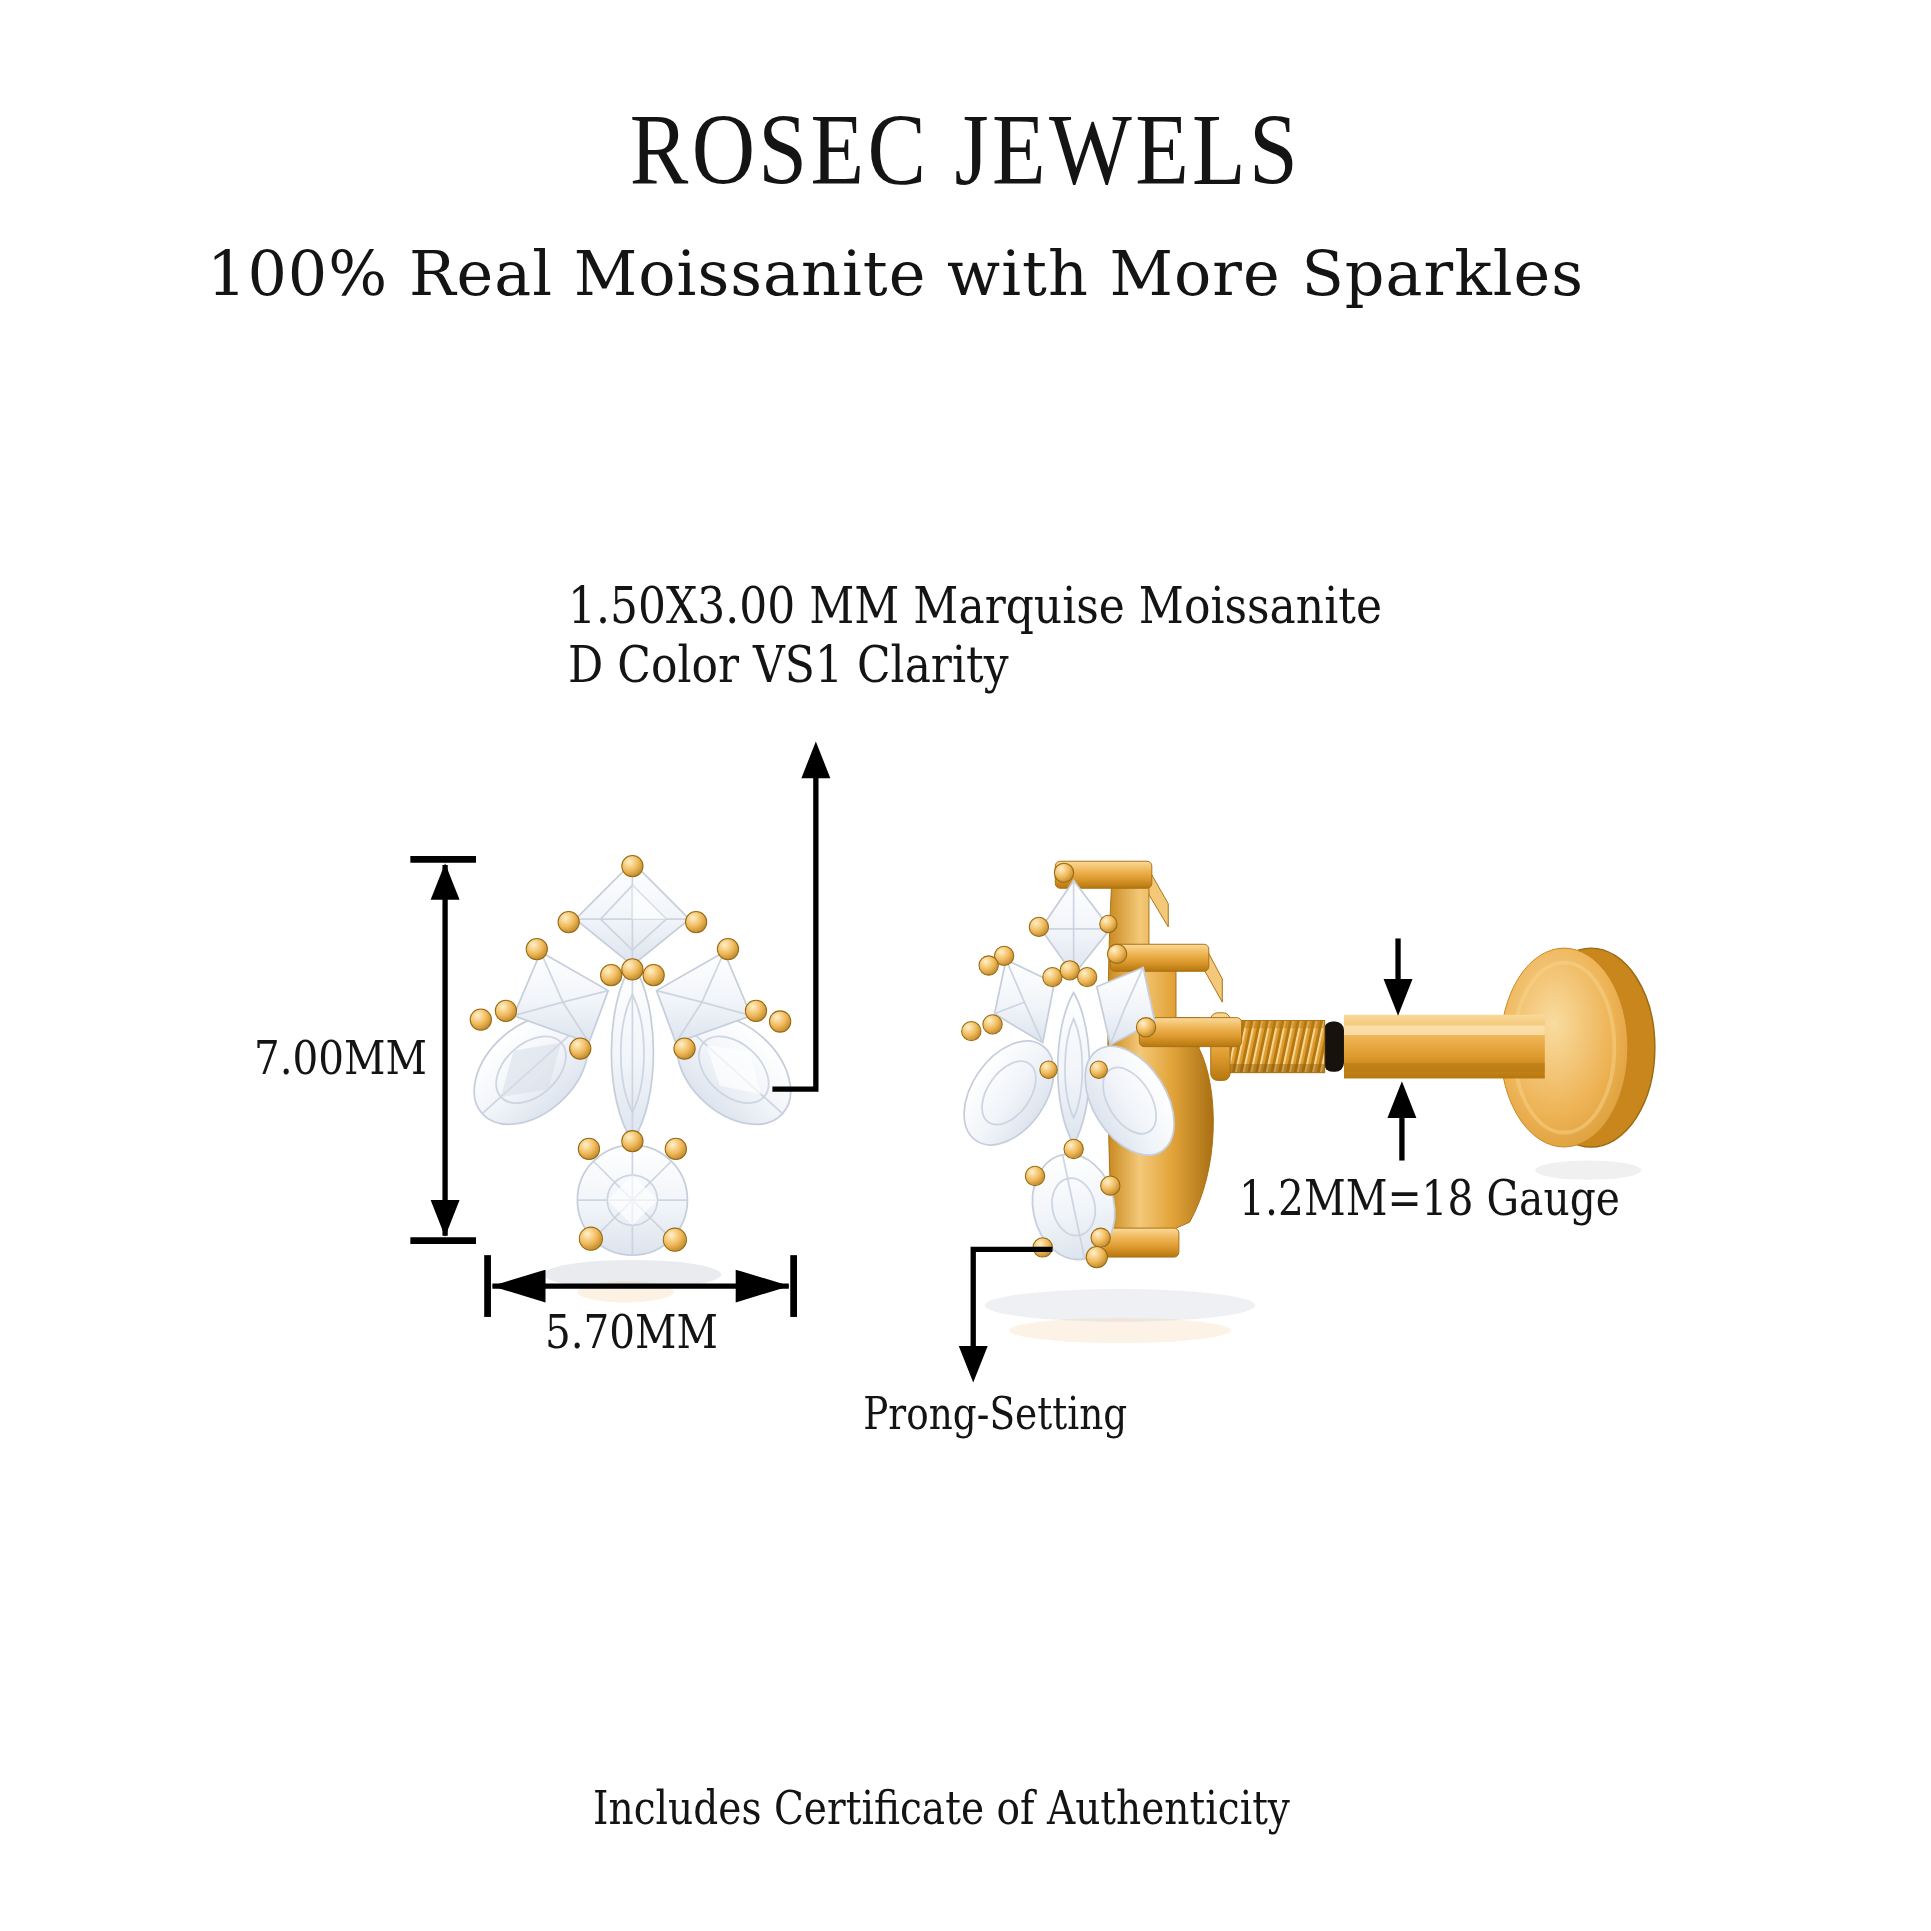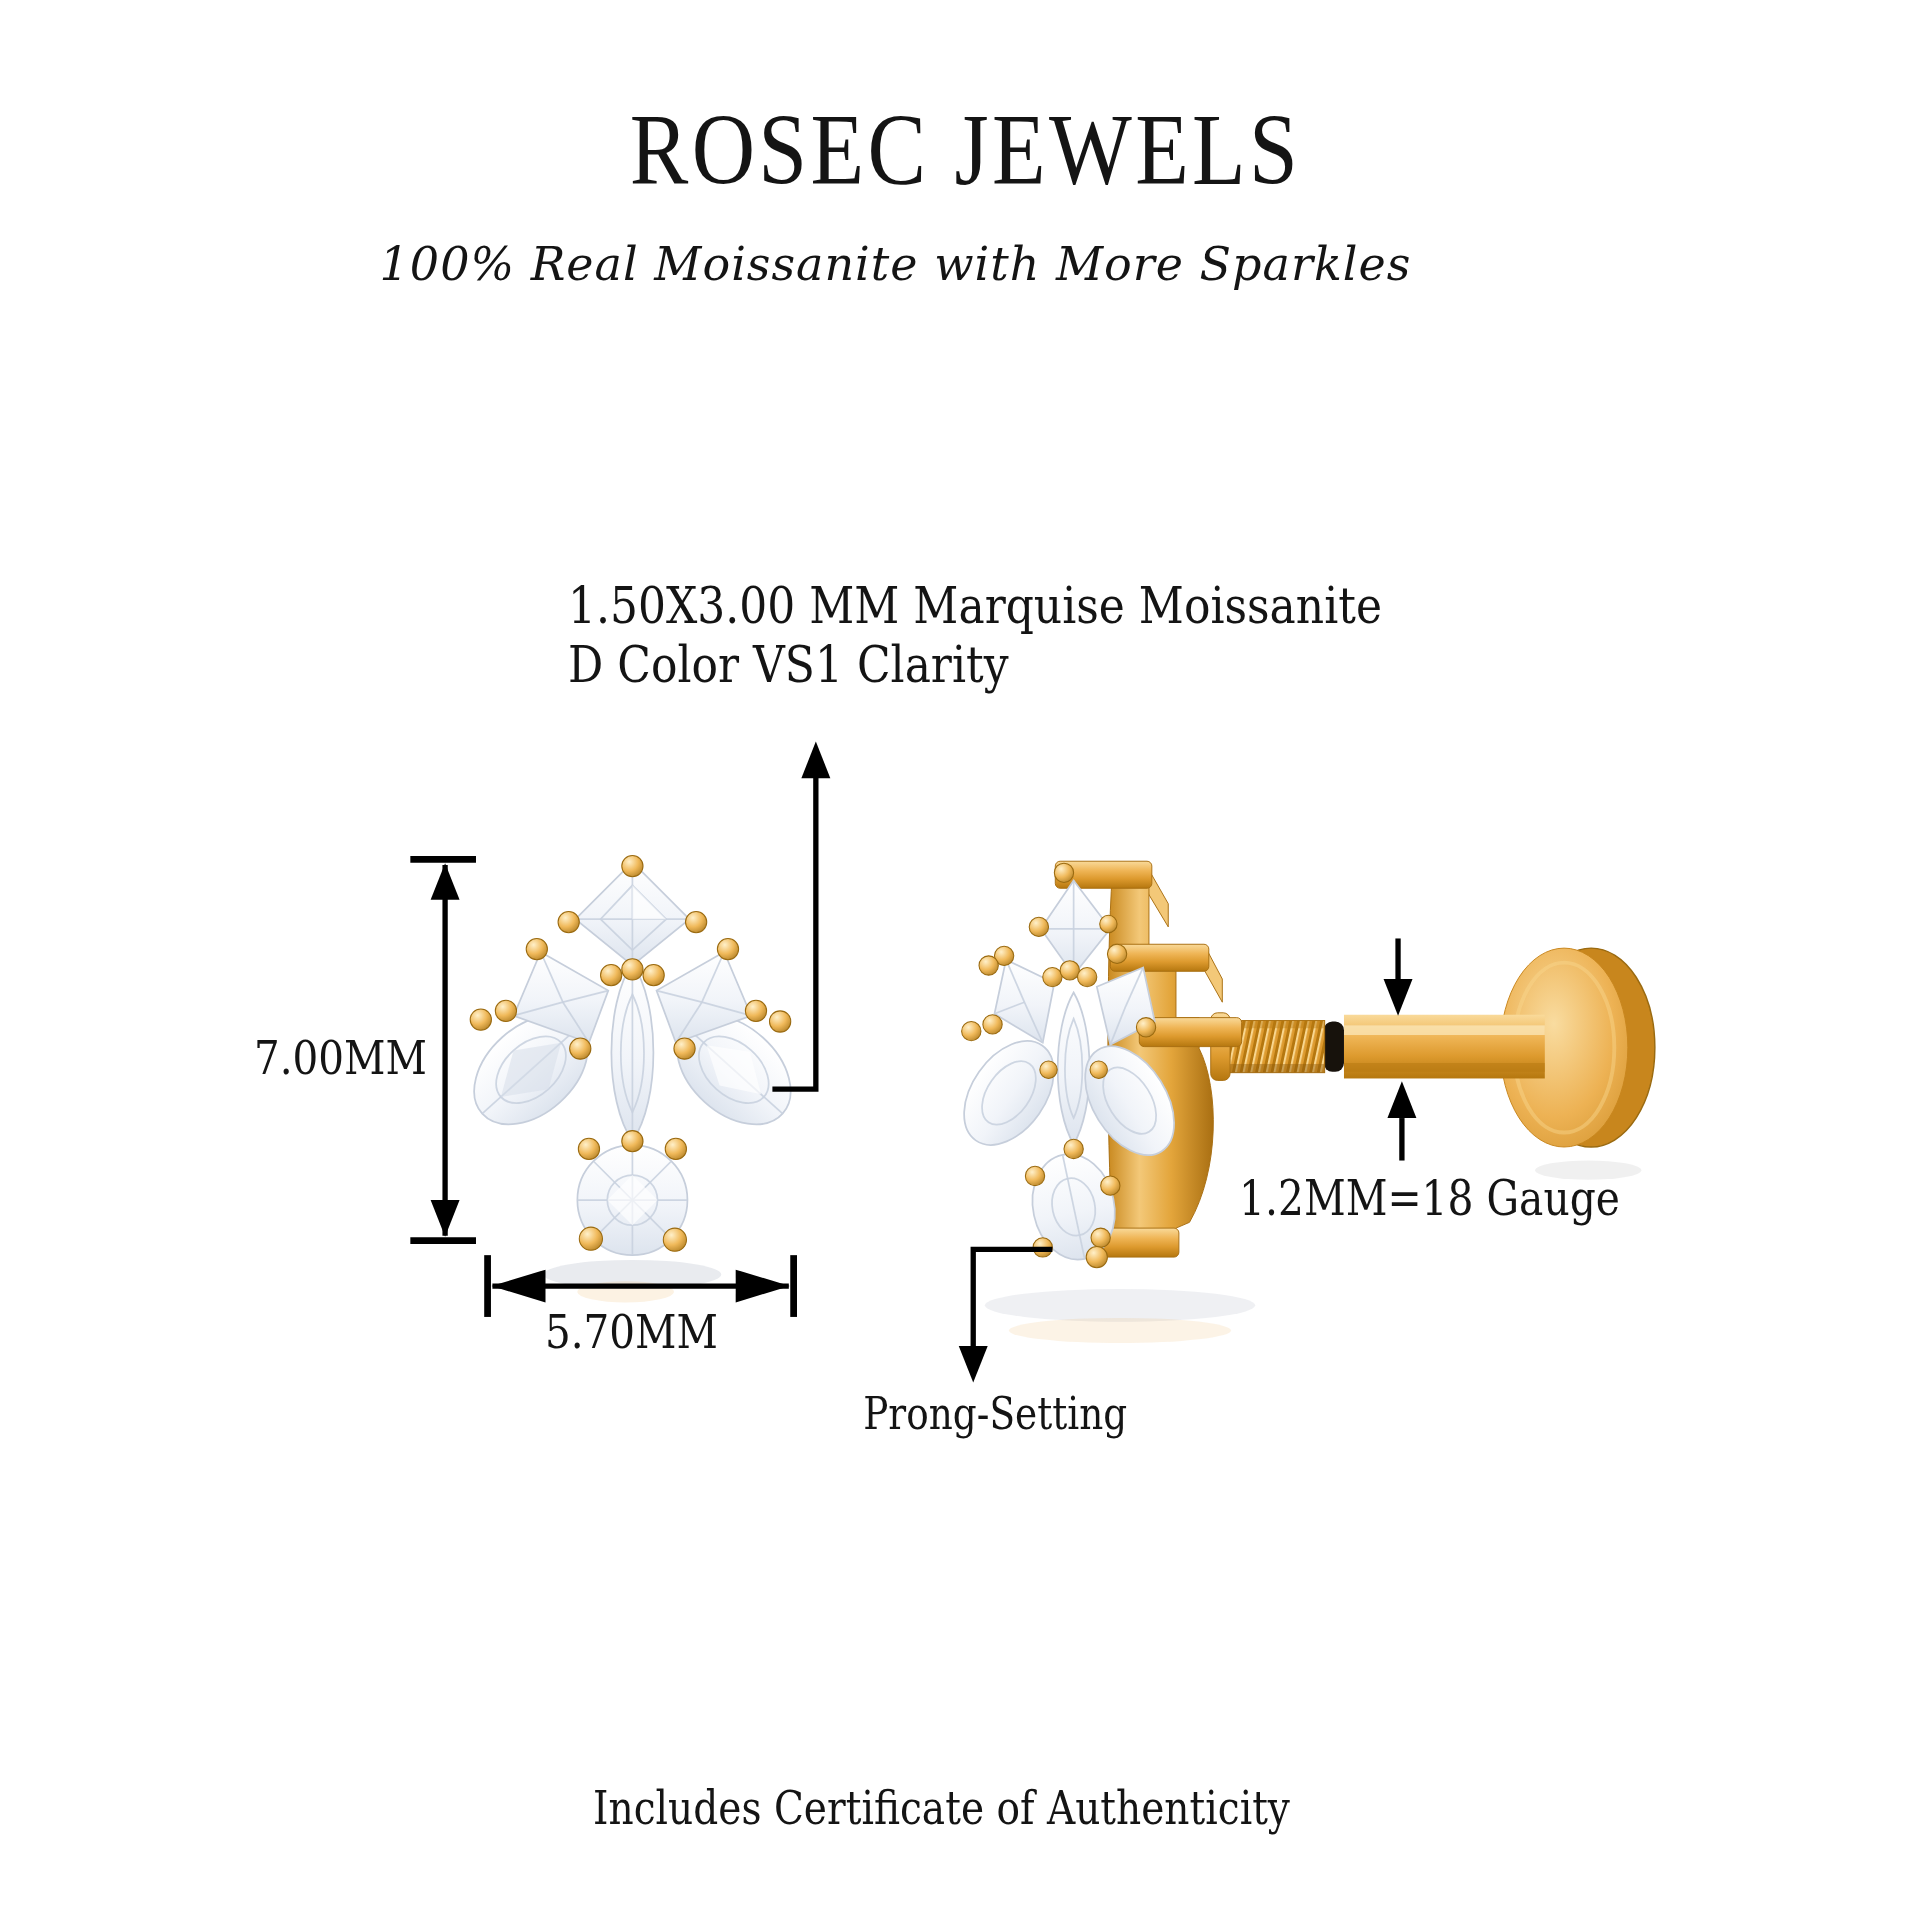--- a/index.html
+++ b/index.html
@@ -13,21 +13,21 @@
     overflow:hidden;font-family:"DejaVu Serif","Liberation Serif",serif;color:var(--text-black);
   }
   .txt{position:absolute;white-space:nowrap;line-height:1.2;}
   .t-center{text-align:center;transform-origin:50% 50%;}
   .t-left{text-align:left;transform-origin:0 50%;}
   .t-right{text-align:right;transform-origin:100% 50%;}
   .brand{
     left:0;top:89px;width:1931px;font-size:102px;font-family:"Liberation Serif",serif;
     letter-spacing:3.9px;transform:scale(.86,1);font-weight:400;
   }
-  .tagline{left:0;top:237px;width:1791px;font-size:46px;letter-spacing:1px;font-style:italic;}
+  .tagline{left:0;top:237px;width:1791px;font-size:62px;letter-spacing:1px;}
   .spec{left:568px;top:577px;font-size:50px;line-height:1.18;transform:scale(.88,1);}
   .h7{left:193px;top:1031px;width:234px;font-size:46px;transform:scale(.88,1);}
   .w57{left:483px;top:1305px;width:297px;font-size:46px;transform:scale(.88,1);}
   .gauge{left:1239px;top:1170px;font-size:48px;transform:scale(.85,1);}
   .prong{left:840px;top:1388px;width:309px;font-size:44px;transform:scale(.85,1);}
   .cert{left:0;top:1781px;width:1883px;font-size:46px;transform:scale(.85,1);}
   svg.diagram{position:absolute;left:0;top:0;width:1931px;height:1931px;}
   .ln{stroke:var(--line-black);stroke-width:5.5;fill:none;}
   .lncap{stroke:var(--line-black);stroke-width:7;fill:none;}
   .arrow{fill:var(--line-black);stroke:none;}

